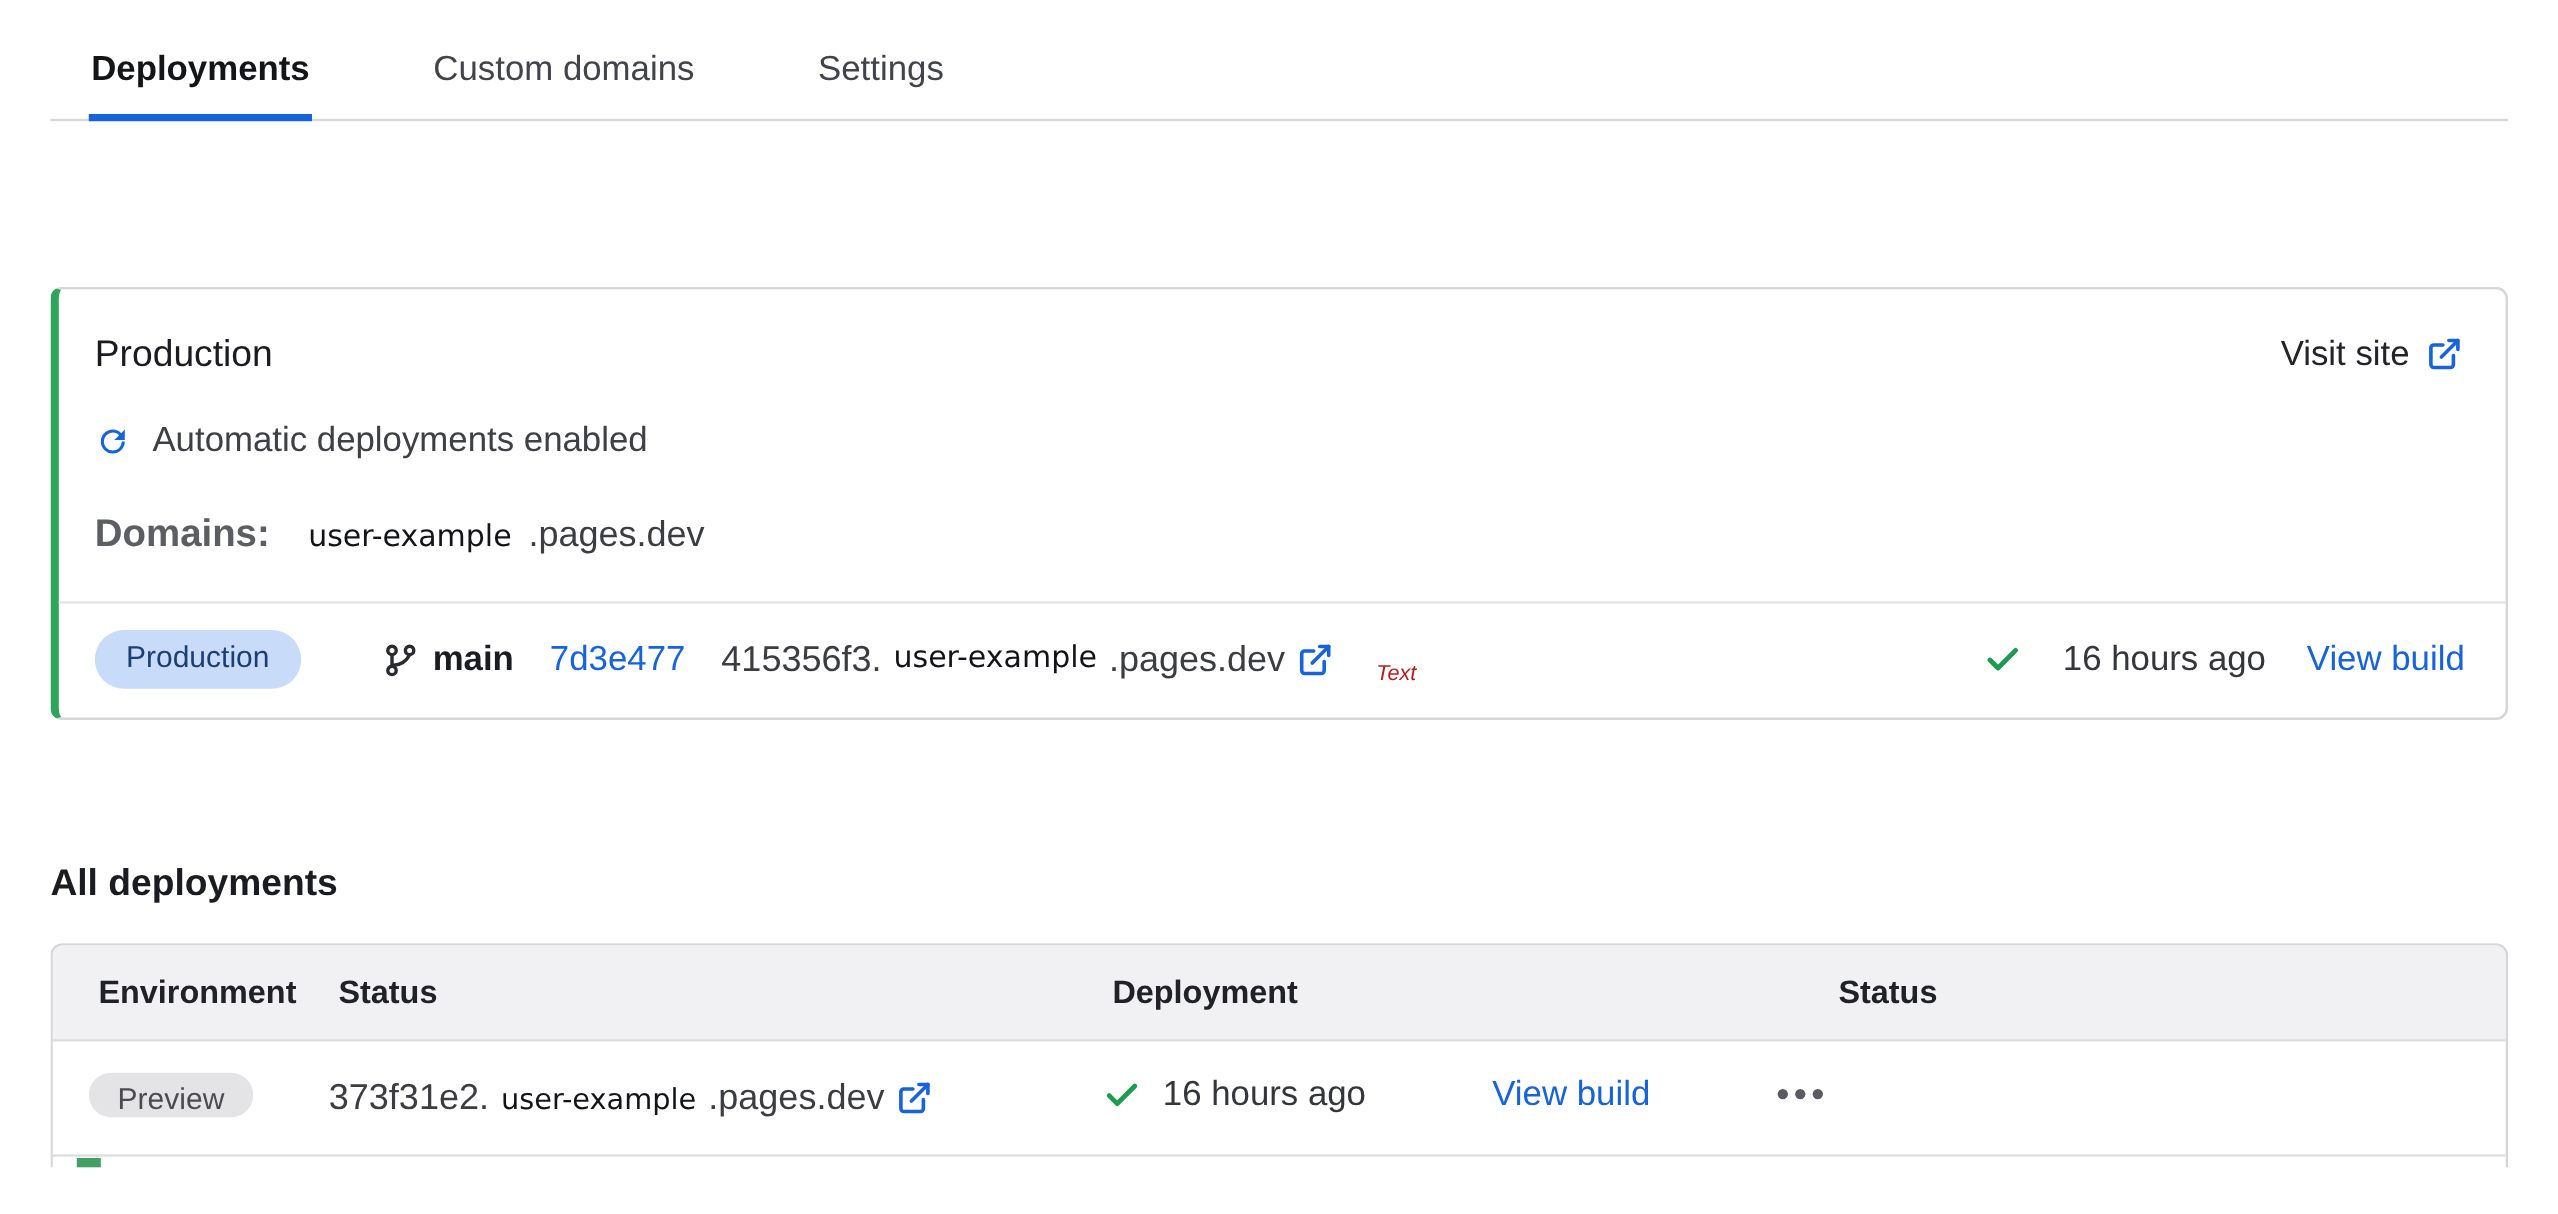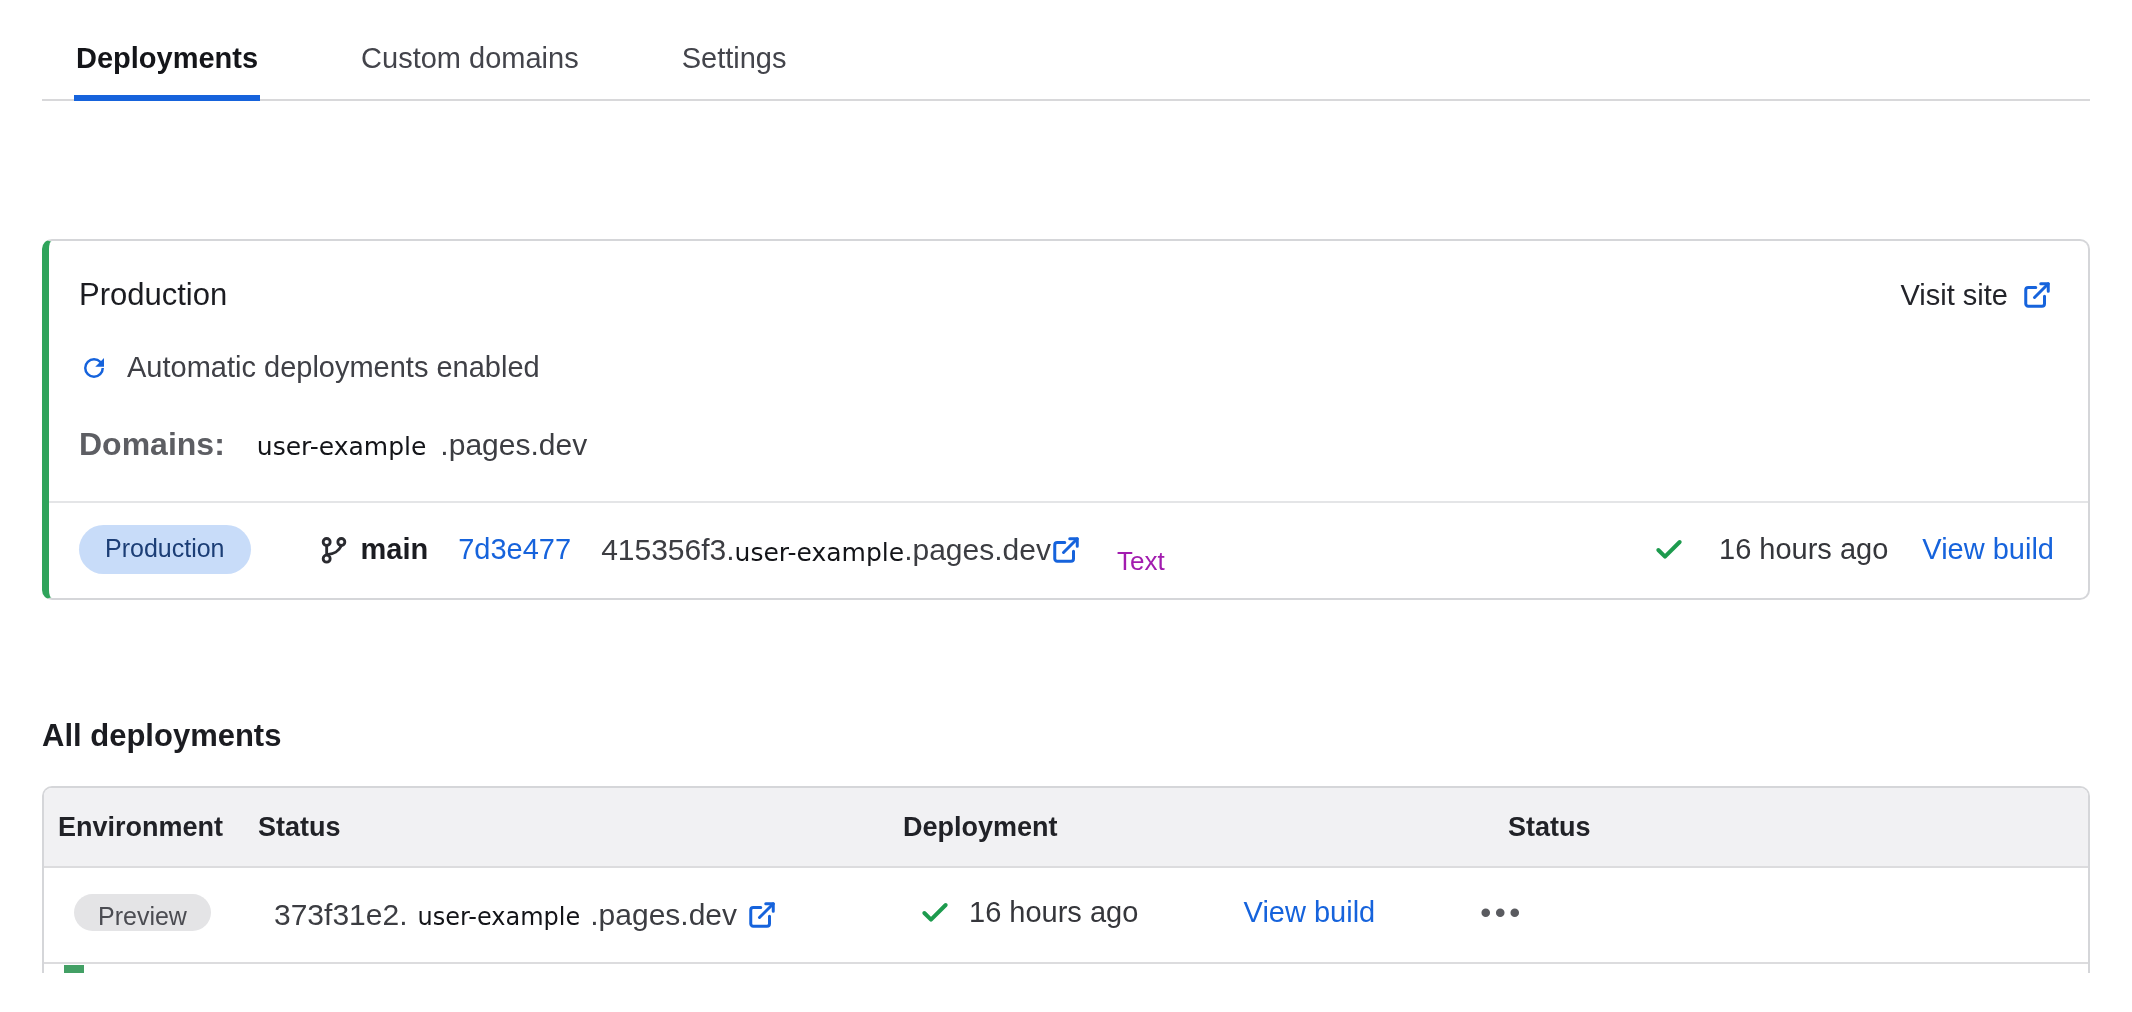--- a/index.html
+++ b/index.html
@@ -33,31 +33,31 @@
   .domain-suffix,.url-part{font-size:30px;color:var(--ink-soft);}
   .prod-row{display:flex;align-items:center;border-top:2px solid #e4e5e7;padding:22px 34px 24px 30px;}
   .pill{display:inline-block;border-radius:999px;white-space:nowrap;}
   .pill.production{background:#c8dcf9;color:#1c3e76;font-size:25px;padding:9px 26px 11px;}
   .pill.preview{background:#e4e4e6;color:#4b4c52;font-size:25px;padding:8px 24px 0;}
   .row-left{display:flex;align-items:center;gap:30px;}
   .branch-icon{margin-left:38px;display:flex;}
   .branch-name{font-size:29px;font-weight:700;color:#1b1c21;margin-left:-18px;}
   .link{color:var(--blue);cursor:pointer;text-decoration:none;}
   .commit{font-size:29px;}
-  .url-group{display:flex;align-items:flex-end;gap:0;}
+  .url-group{display:flex;align-items:flex-start;gap:10px;}
   .url-group .ext{align-self:center;display:flex;cursor:pointer;}
-  .note-text{font-size:26px;color:#a21caf;position:relative;top:12px;margin-left:6px;}
+  .note-text{font-size:18px;color:#b91c1c;position:relative;top:12px;margin-left:6px;font-style:italic;}
   .row-right{margin-left:auto;display:flex;align-items:center;gap:34px;}
   .time{font-size:29px;color:#35363b;}
   .view-build{font-size:29px;}
   .check{display:flex;}
   
   .section-title{margin:118px 0 0 42px;font-size:31px;color:#1b1c21;}
   .table{margin:32px 42px 0;border:2px solid var(--border);border-bottom:none;border-radius:10px 10px 0 0;overflow:hidden;position:relative;}
-  .thead{display:grid;grid-template-columns:200px 645px 605px 1fr;align-items:center;height:80px;padding:0 14px;background:#f1f1f3;border-bottom:2px solid #dcdcde;font-size:27px;font-weight:700;color:#212227;}
+  .thead{display:grid;grid-template-columns:200px 645px 605px 1fr;align-items:center;height:80px;padding:0 38px;background:#f1f1f3;border-bottom:2px solid #dcdcde;font-size:27px;font-weight:700;color:#212227;}
   .trow{display:grid;grid-template-columns:200px 645px 605px 1fr;align-items:start;padding:26px 30px 30px;border-bottom:2px solid #dcdcde;background:#fff;}
   .source-cell{padding-left:42px;}
   .source-line1{display:flex;align-items:center;gap:28px;}
   .source-line1 .branch-icon{margin-left:0;}
   .source-line1 .branch-name-sm{font-size:25px;color:#18191d;font-weight:400;margin-left:-8px;}
   .commit-message{margin-top:18px;font-size:27px;color:#3f4046;}
   .deploy-cell{display:flex;align-items:baseline;gap:10px;padding-top:4px;}
   .status-cell{display:flex;align-items:center;justify-content:space-between;padding-top:2px;}
   .status-time{display:flex;align-items:center;gap:18px;}
   .menu-dots{color:#5a5b60;font-size:30px;font-weight:700;letter-spacing:4px;cursor:pointer;line-height:1;}

